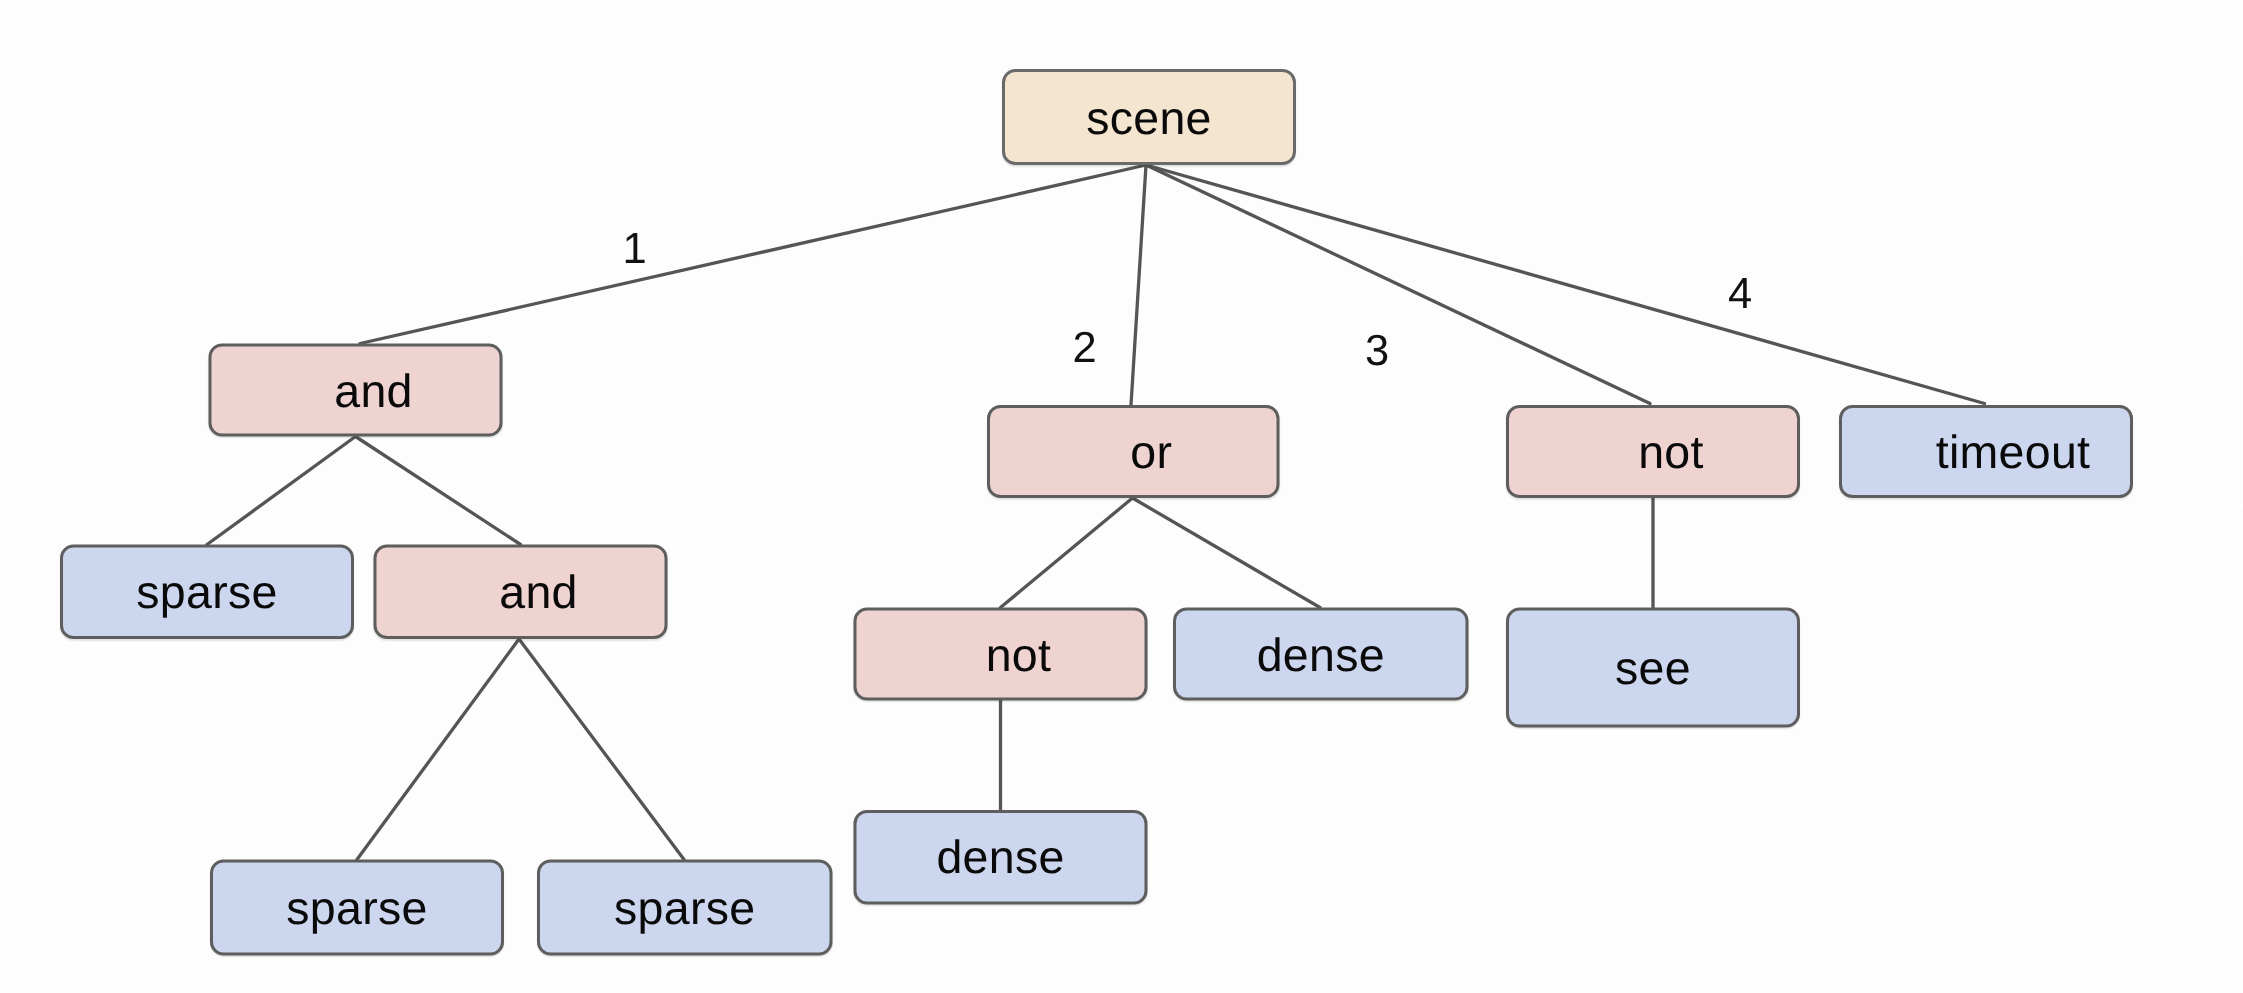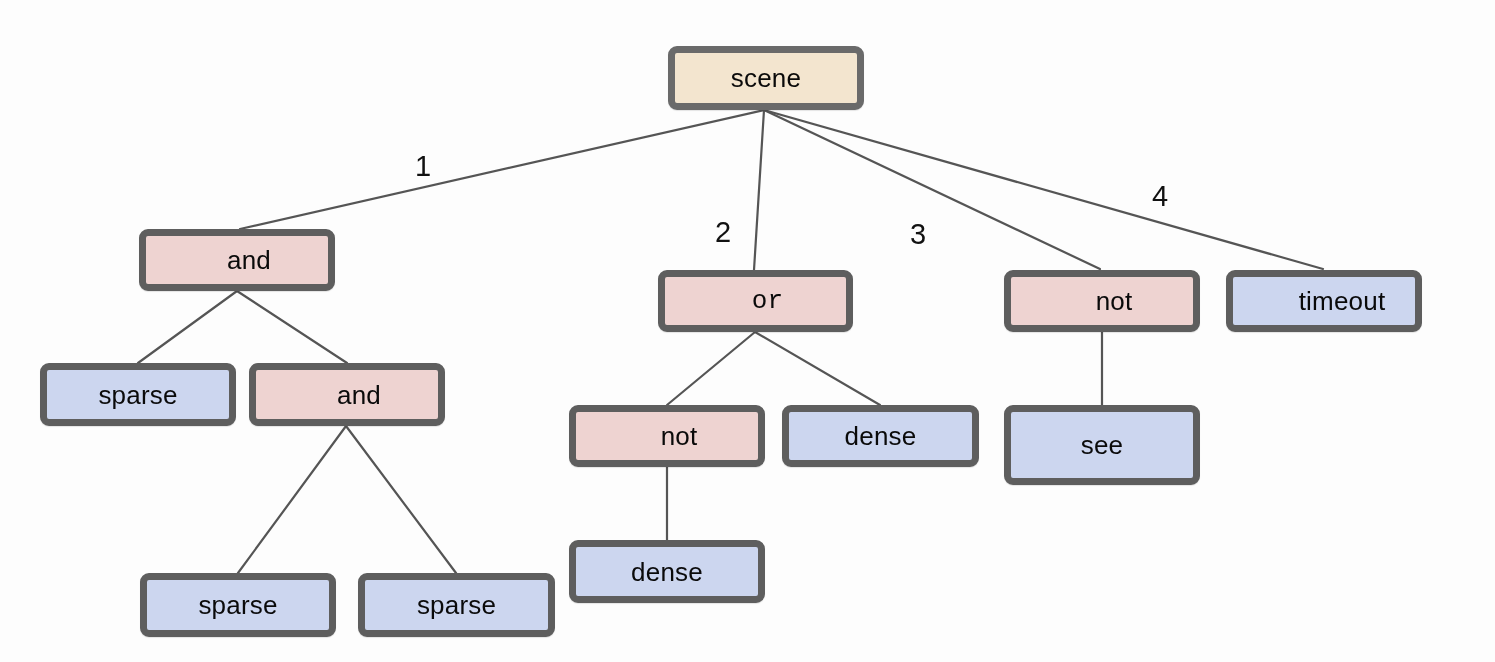--- a/index.html
+++ b/index.html
@@ -22,26 +22,26 @@
     position: absolute;
     left: 0;
     top: 0;
     width: 1495px;
     height: 662px;
     pointer-events: none;
   }
   .node {
     position: absolute;
     box-sizing: border-box;
-    border: 7px solid #b91c1c;
+    border: 2px solid #b91c1c;
     border-radius: 9px;
     display: flex;
     align-items: center;
     justify-content: center;
-    font-size: 26px;
+    font-size: 31px;
     color: #0a0a0a;
     letter-spacing: 0.2px;
     line-height: 1;
     white-space: nowrap;
     box-shadow: 0 1px 1px rgba(0,0,0,0.10);
   }
   .node.root   { background: #f3e5cf; border-color: #6a6a6a; }
   .node.op     { background: #eed3d1; border-color: #5e5e5e; padding-left: 24px; }
   .node.leaf   { background: #ccd6ef; border-color: #5e5e5e; }
   .edge-label {
@@ -72,21 +72,21 @@
       <line x1="1102" y1="332" x2="1102" y2="405" stroke="#555555" stroke-width="2.2" stroke-linecap="round"></line>
     </svg>
 
   <div id="node-layer">
       <div class="node root" style="left: 668px; top: 46px; width: 196px; height: 64px;">
         <span>scene</span>
       </div>
       <div class="node op" style="left: 139px; top: 229px; width: 196px; height: 62px;">
         <span>and</span>
       </div>
-      <div class="node op" style="left: 658px; top: 270px; width: 195px; height: 62px; font-family: Liberation Mono, monospace;">
+      <div class="node op" style="left: 658px; top: 270px; width: 195px; height: 62px;">
         <span>or</span>
       </div>
       <div class="node op" style="left: 1004px; top: 270px; width: 196px; height: 62px;">
         <span>not</span>
       </div>
       <div class="node leaf" style="left: 1226px; top: 270px; width: 196px; height: 62px; padding-left: 36px;">
         <span>timeout</span>
       </div>
       <div class="node leaf" style="left: 40px; top: 363px; width: 196px; height: 63px;">
         <span>sparse</span>

